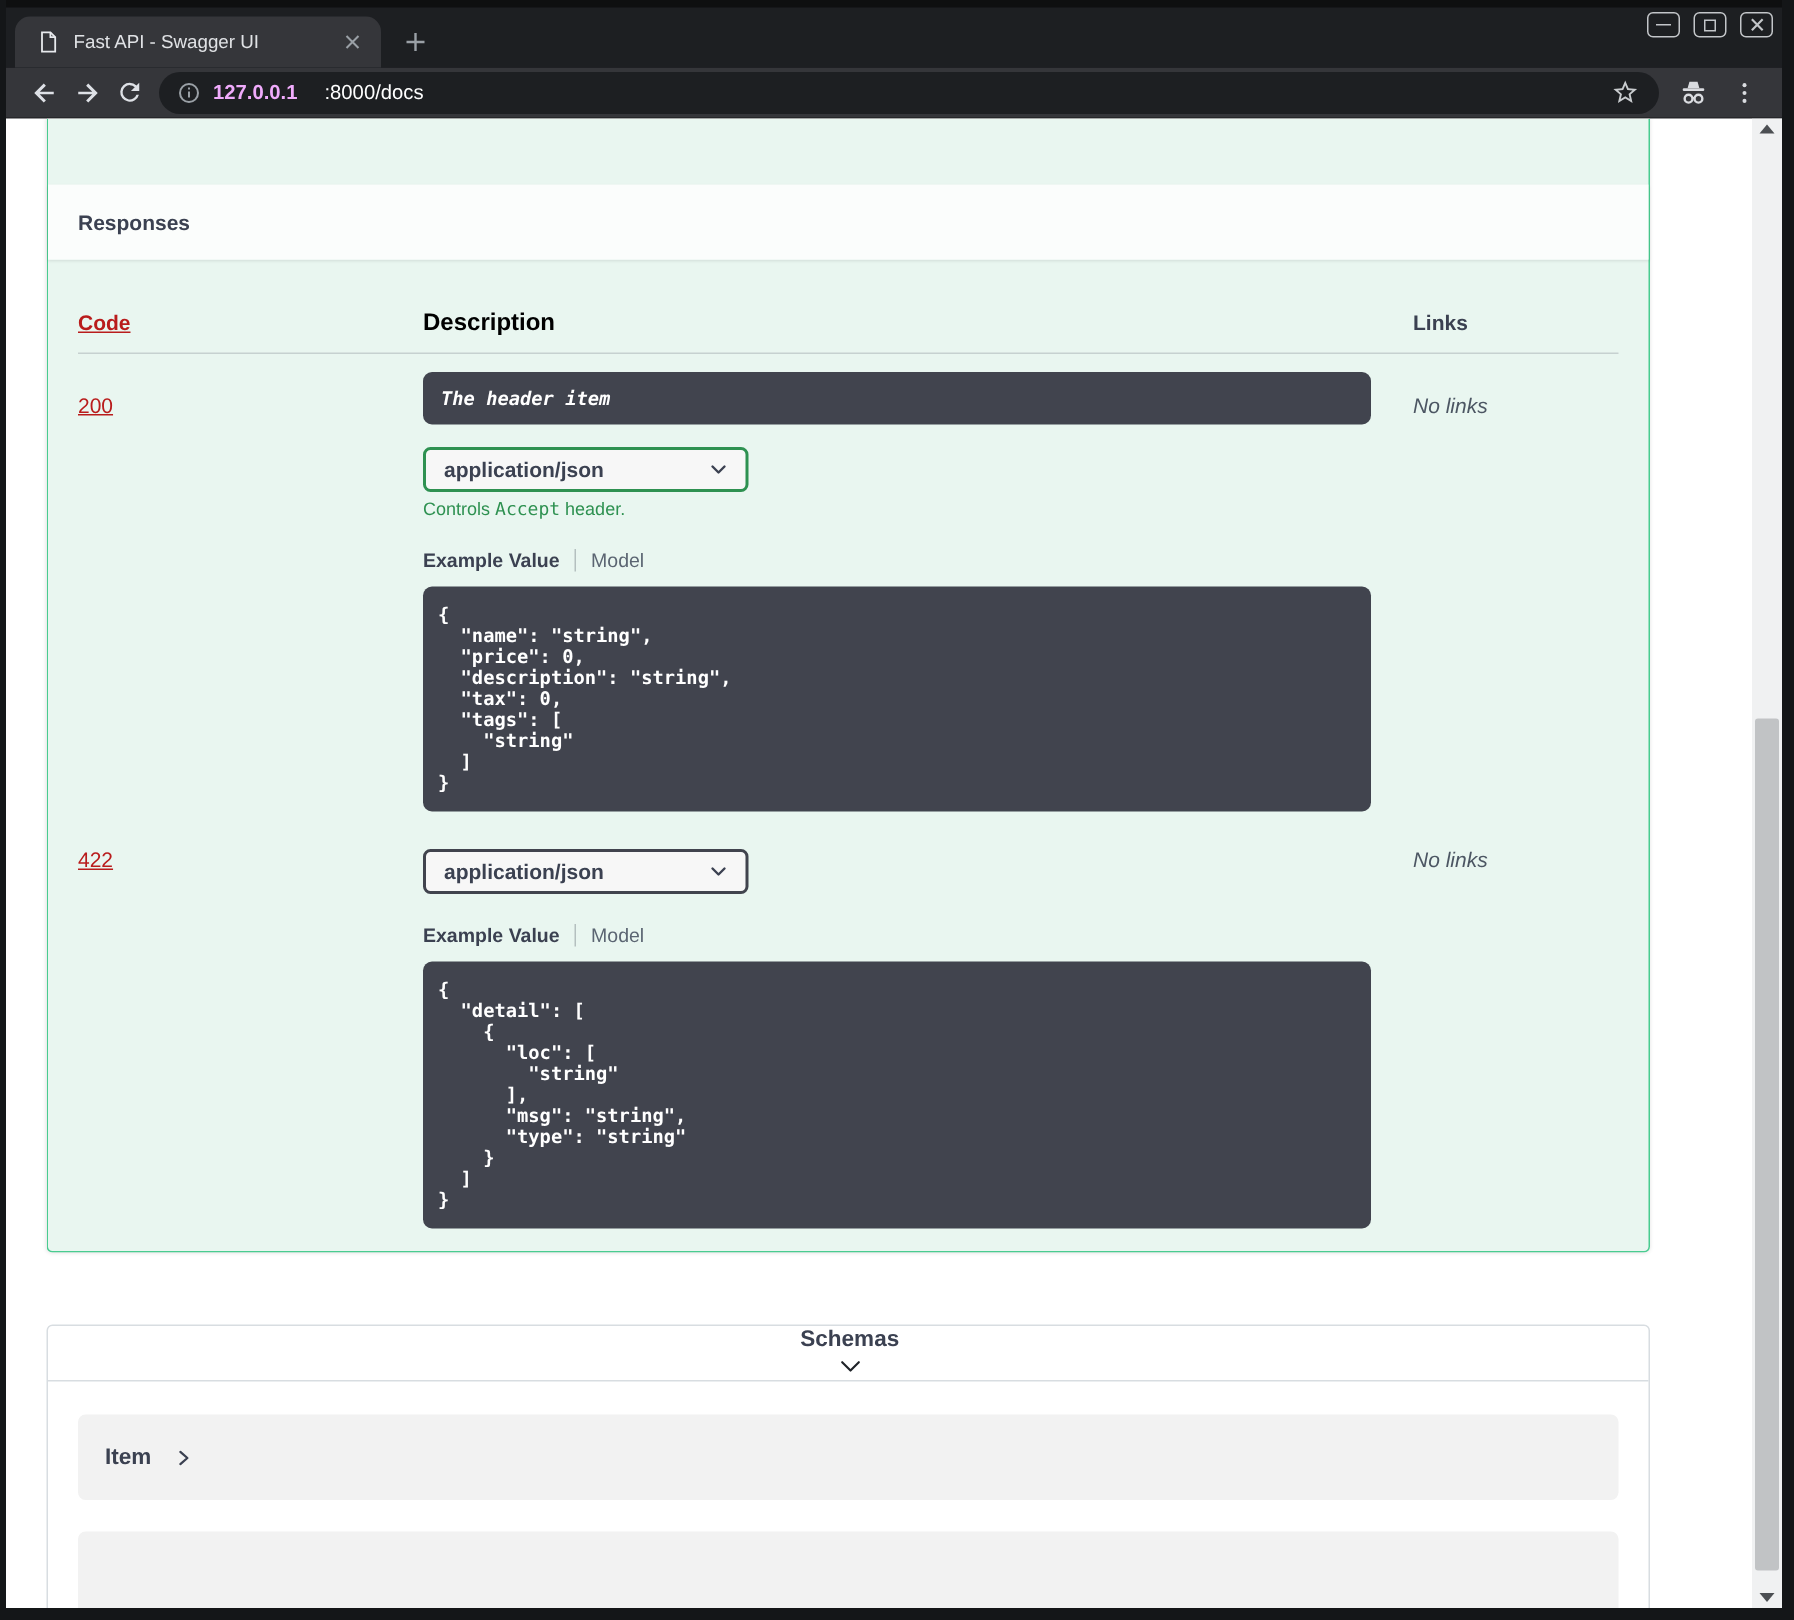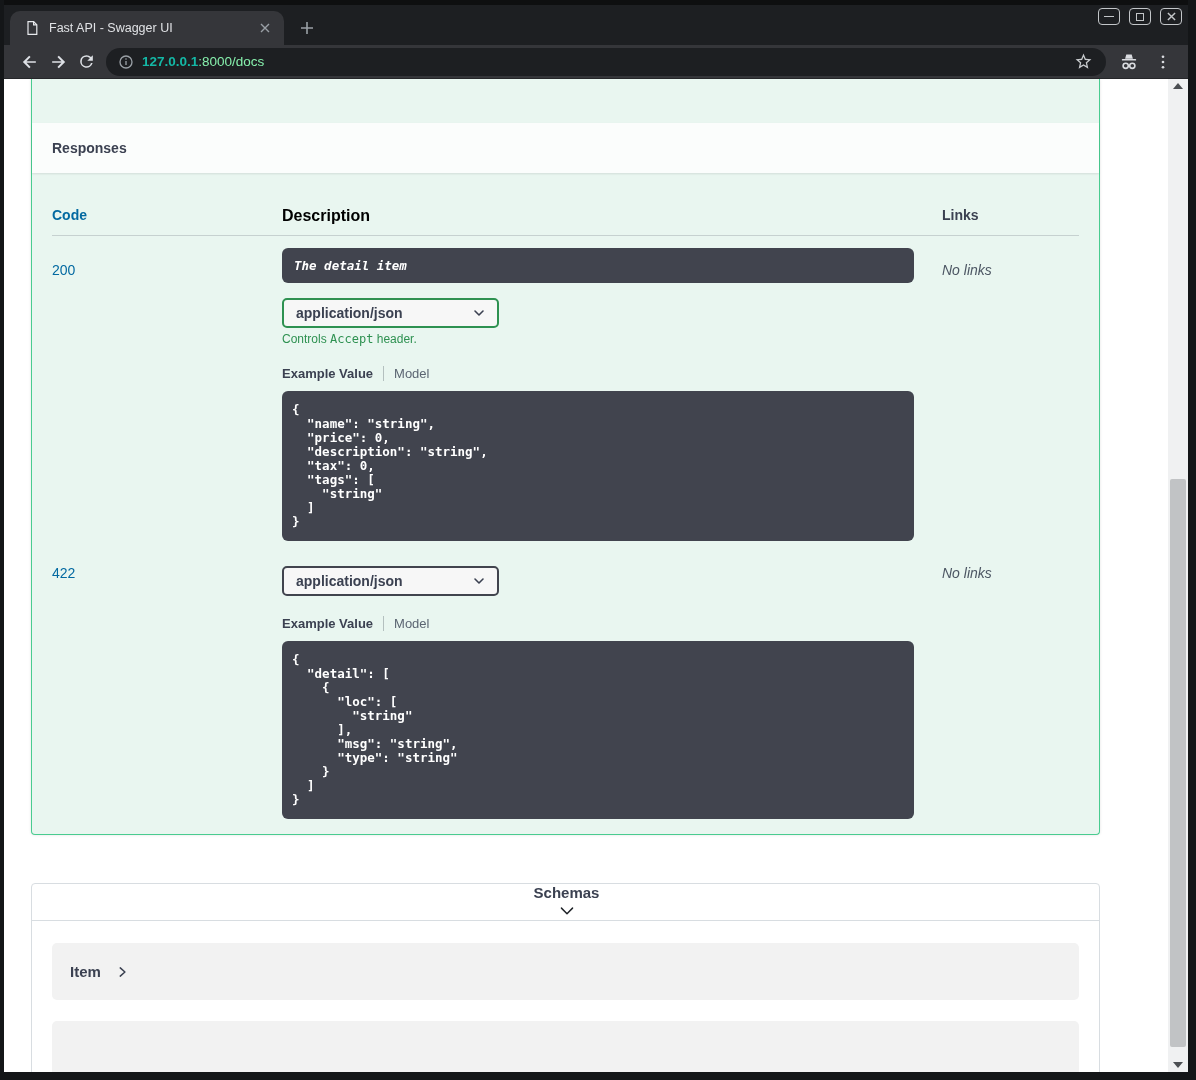--- a/index.html
+++ b/index.html
@@ -4,59 +4,59 @@
 <style>
   * { margin:0; padding:0; box-sizing:border-box; }
   html,body { width:1196px; height:1080px; background:#101113; font-family:"Liberation Sans", sans-serif; }
 
   .window { width:1196px; height:1080px; display:flex; flex-direction:column;
             border-left:4px solid #141618; border-right:8px solid #141618; border-bottom:8px solid #141618; }
 
   
   .titlebar { height:45px; background:#1d1f22; border-top:5px solid #0e0f10;
               display:flex; align-items:flex-end; position:relative; flex:none; }
-  .tab { width:274px; height:34px; margin-left:6px; background:#35363a; border-radius:10px 10px 0 0;
+  .tab { width:244px; height:34px; margin-left:6px; background:#35363a; border-radius:10px 10px 0 0;
          display:flex; align-items:center; padding:0 10px 0 14px; }
   .tab-title { flex:1; color:#e0e2e5; font-size:12.5px; margin-left:9px; white-space:nowrap; overflow:hidden; }
   .tab-close { width:18px; height:18px; display:flex; align-items:center; justify-content:center; border-radius:50%; }
   .new-tab { width:26px; height:26px; margin:0 0 4px 10px; display:flex; align-items:center; justify-content:center; }
   .win-controls { position:absolute; top:3px; right:6px; display:flex; gap:9px; }
   .win-btn { width:22px; height:17px; border:1.5px solid #c3c6c9; border-radius:4px;
              display:flex; align-items:center; justify-content:center; }
   .glyph-min { width:10px; height:0; border-top:1.5px solid #c3c6c9; }
   .glyph-max { width:8px; height:8px; border:1.5px solid #c3c6c9; }
 
   
   .toolbar { height:34px; background:#35363a; display:flex; align-items:center; padding:0 10px 0 12px;
              border-bottom:1px solid #26272a; flex:none; }
   .nav-btn { width:28px; height:28px; display:flex; align-items:center; justify-content:center; border-radius:50%; flex:none; }
   .omnibox { flex:1; height:28px; margin:0 8px 0 6px; background:#1d1f22; border-radius:14px;
              display:flex; align-items:center; padding:0 8px 0 12px; min-width:0; }
   .url { flex:1; font-size:13.5px; margin-left:8px; white-space:nowrap; overflow:hidden; }
-  .url-host { color:#14b8a6; font-weight:700; }
-  .url-rest { color:#86efac; }
+  .url-host { color:#f0abfc; font-weight:700; }
+  .url-rest { color:#ffffff;margin-left:18px; }
   .tool-icon { width:30px; height:28px; display:flex; align-items:center; justify-content:center; flex:none; }
   .kebab { margin-left:4px; }
 
   
   .content { flex:1; background:#ffffff; display:flex; overflow:hidden; position:relative;gap:48px; }
   .page { flex:1; min-width:0; overflow:hidden; }
 
   
   .opblock { margin:0 20px 0 27px; background:#e9f6f0; border:1px solid #49cc90; border-top:none;
              border-radius:0 0 4px 4px; box-shadow:0 0 3px rgba(0,0,0,.12); padding-bottom:15px; }
   .opblock-spacer { height:44px; }
   .section-header { height:50px; background:rgba(255,255,255,.8); box-shadow:0 1px 2px rgba(0,0,0,.1);
                     display:flex; align-items:center; padding:0 20px; }
   .section-title { font-size:14px; font-weight:700; color:#3b4151; }
 
   .responses-table { padding:0 20px; }
   .thead { display:flex; padding:34px 0 10px 0; border-bottom:1px solid rgba(59,65,81,.2); }
   .trow  { display:flex; }
-  .col-code  { width:230px; flex:none; font-size:14px; color:#0369a1; }
+  .col-code  { width:230px; flex:none; font-size:14px; color:#b91c1c;text-decoration:underline; }
   .col-desc  { width:632px; flex:none; }
   .col-links { flex:1; padding-left:28px; font-size:14px; color:#3b4151; }
   .thead .col-code, .thead .col-desc, .thead .col-links { font-weight:700; }
   .trow .col-code, .trow .col-links { padding-top:14px; }
   .no-links { font-style:italic; color:#4c5663; }
   .row-200 { padding-top:12px; }
   .row-422 { padding-top:10px; }
 
   .desc-box { background:#41444e; border-radius:6px; color:#ffffff; padding:10px 12px;
               font-family:"DejaVu Sans Mono", monospace; font-size:12.5px; font-weight:600; font-style:italic; }
@@ -192,21 +192,21 @@
         <div class="responses-table">
           <div class="thead">
             <div class="col-code">Code</div>
             <div class="col-desc">Description</div>
             <div class="col-links">Links</div>
           </div>
 
           <div class="trow row-200">
             <div class="col-code">200</div>
             <div class="col-desc">
-              <div class="desc-box">The detail item</div>
+              <div class="desc-box">The header item</div>
               <div class="media-select accept">
                 <span class="media-label">application/json</span>
                 <svg width="16" height="16" viewBox="0 0 24 24">
                   <path d="M6 9l6 6 6-6" fill="none" stroke="#3b4151" stroke-width="2.4" stroke-linecap="round" stroke-linejoin="round"></path>
                   </svg>
               </div>
               <div class="accept-note"><span>Controls </span><span class="mono">Accept</span><span> header.</span></div>
               <div class="tabs">
                 <span class="tab-example">Example Value</span>
                 <span class="tabs-sep"></span>

